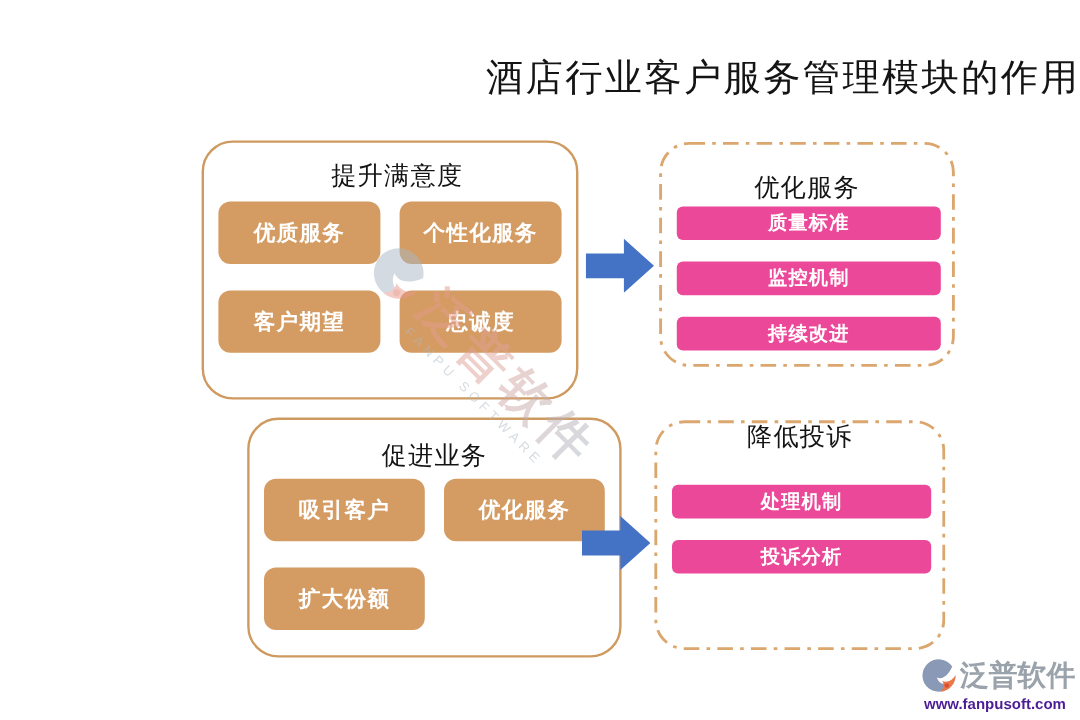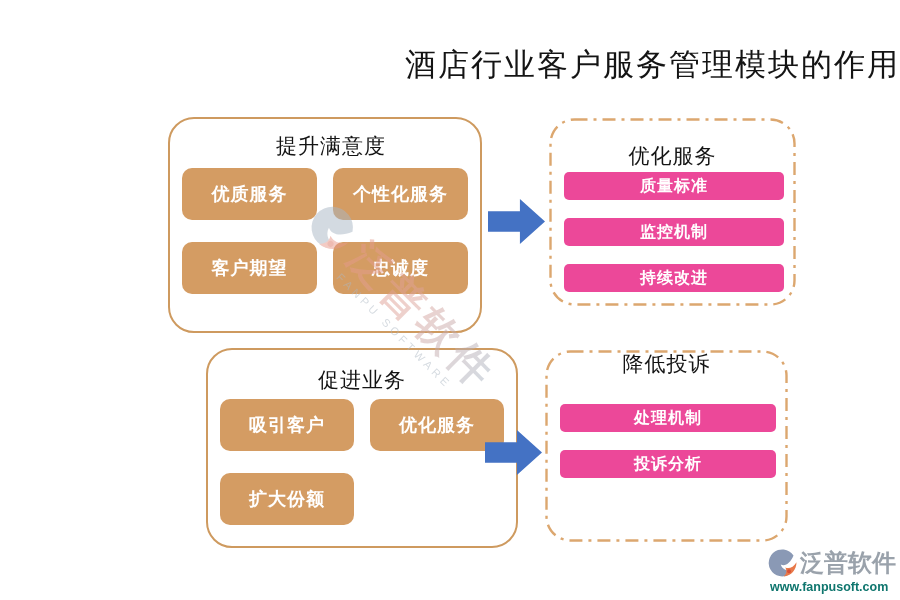--- a/index.html
+++ b/index.html
@@ -155,21 +155,21 @@
     font-size: 24px;
     font-weight: 600;
     color: #9AA2AB;
     letter-spacing: 0px;
     white-space: nowrap;
   }
   .fp-url {
     font-family: "Liberation Sans", sans-serif;
     font-size: 12.5px;
     font-weight: 700;
-    color: #0f766e;
+    color: #4c1d95;
     margin-top: 1px;
     margin-left: 2px;
     white-space: nowrap;
   }
 </style>
 </head>
 <body>
 
 <div class="main-title">酒店行业客户服务管理模块的作用</div>
 

